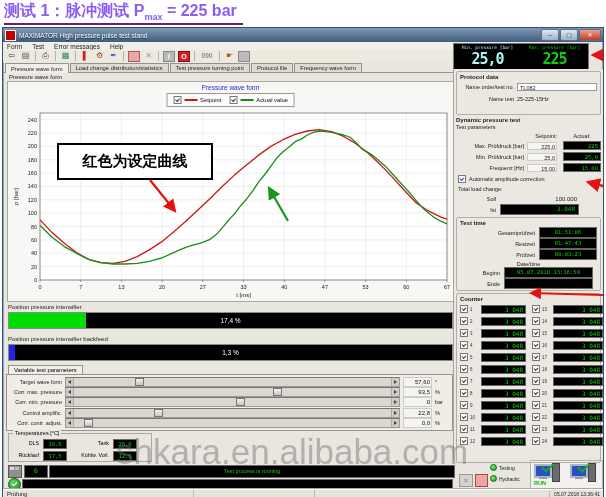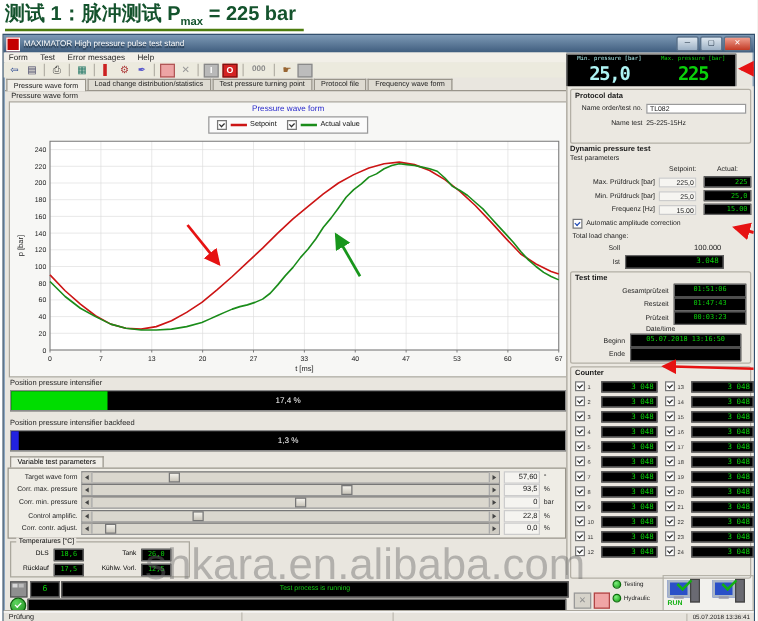--- a/index.html
+++ b/index.html
@@ -1,20 +1,20 @@
 <!DOCTYPE html>
 <html><head>
 <meta charset="utf-8">
 <style>
   html,body{margin:0;padding:0}
   body{width:606px;height:497px;position:relative;background:#fff;
        font-family:"Liberation Sans",sans-serif;overflow:hidden;-webkit-user-select:none}
   
-  .doc-title{position:absolute;left:4px;top:1px;font-size:16px;font-weight:bold;color:#14532d;
-             border-bottom:2px solid #4d7c0f;padding:0 6px 1px 0;white-space:nowrap}
+  .doc-title{position:absolute;left:4px;top:1px;font-size:16px;font-weight:bold;color:#8b5cf6;
+             border-bottom:2px solid #701a75;padding:0 6px 1px 0;white-space:nowrap}
   .doc-title sub{font-size:9px}
   
   .window{position:absolute;left:2px;top:27px;width:600px;height:470px;background:#e9e6df;
           border:1px solid #33506e;box-shadow:0 0 0 1px #8ca6c0 inset}
   .titlebar{position:absolute;left:0;top:0;width:100%;height:14px;
             background:linear-gradient(#7d99b5,#3f5d7e);display:flex;align-items:center}
   .app-logo{width:9px;height:9px;background:#c40000;border:1px solid #fff;margin:0 3px 0 2px;flex:none}
   .title-text{color:#fff;font-size:6.5px;text-shadow:0 1px 1px #123;white-space:nowrap}
   .winbtns{position:absolute;right:2px;top:1px;display:flex;gap:1px}
   .wbtn{width:16px;height:10px;font-size:6px;line-height:10px;text-align:center;color:#234;
@@ -336,20 +336,21 @@
         <line x1="437" y1="173" x2="437" y2="175" stroke="#555" stroke-width="0.6"></line>
         <text x="437" y="182" text-anchor="middle" font-size="5.5" fill="#222">67</text>
         <rect x="30" y="6" width="407" height="167" fill="none" stroke="#777" stroke-width="0.8"></rect>
         <polyline points="30.0,112.9 42.1,125.6 54.3,136.3 66.4,145.6 78.6,152.3 90.7,155.6 102.9,156.3 115.0,154.3 127.2,149.6 139.3,142.9 151.5,134.9 163.6,124.9 175.8,114.2 187.9,102.9 200.1,91.5 212.2,79.5 224.4,68.1 236.5,58.1 248.7,48.1 260.8,39.4 273.0,32.7 285.1,27.4 297.3,24.0 309.4,22.7 321.6,24.7 333.7,29.4 345.9,36.7 358.0,46.1 370.2,57.4 382.3,70.1 394.5,83.5 406.6,96.2 418.8,104.2 430.9,110.2 437.0,112.2" fill="none" stroke="#cc1515" stroke-width="1.3" stroke-linejoin="round"></polyline>
         <polyline points="30.0,118.2 42.1,130.2 54.3,139.6 66.4,146.3 78.6,152.3 90.7,155.6 102.9,157.0 115.0,157.0 127.2,156.3 139.3,154.3 151.5,151.0 157.6,148.3 163.6,145.6 169.7,142.9 175.8,140.3 181.9,138.3 187.9,136.9 194.0,134.9 200.1,132.3 206.2,127.6 212.2,120.9 218.3,113.5 224.4,106.9 230.5,98.9 236.5,92.2 242.6,84.2 248.7,74.8 254.8,67.5 260.8,59.4 266.9,50.8 273.0,44.7 279.1,40.1 285.1,34.7 291.2,32.1 297.3,28.0 303.4,25.4 309.4,24.0 315.5,24.7 321.6,25.4 327.7,26.7 333.7,28.0 339.8,30.0 345.9,35.4 352.0,42.1 358.0,45.4 364.1,49.4 370.2,54.8 376.3,60.1 382.3,66.8 388.4,73.5 394.5,80.1 400.6,86.8 406.6,94.2 412.7,100.9 418.8,106.2 424.9,110.9 430.9,114.2 437.0,116.9" fill="none" stroke="#1a8c1a" stroke-width="1.3" stroke-linejoin="round"></polyline>
         <text x="233.5" y="190" text-anchor="middle" font-size="6" fill="#222">t [ms]</text>
         <text x="8" y="89.5" text-anchor="middle" font-size="6" fill="#222" transform="rotate(-90 8 89.5)">p [bar]</text>
       </svg>
   </div>
 
+  <div class="note note-red">红色为设定曲线</div>
 
   <div id="pos-bars">
 
       <div class="pos-block">
         <div class="pos-label">Position pressure intensifier</div>
         <div class="pos-bar">
           <div class="pos-fill" style="width: 17.4%; background: rgb(0, 221, 0);"></div>
           <div class="pos-text">17,4 %</div>
         </div>
       </div>

